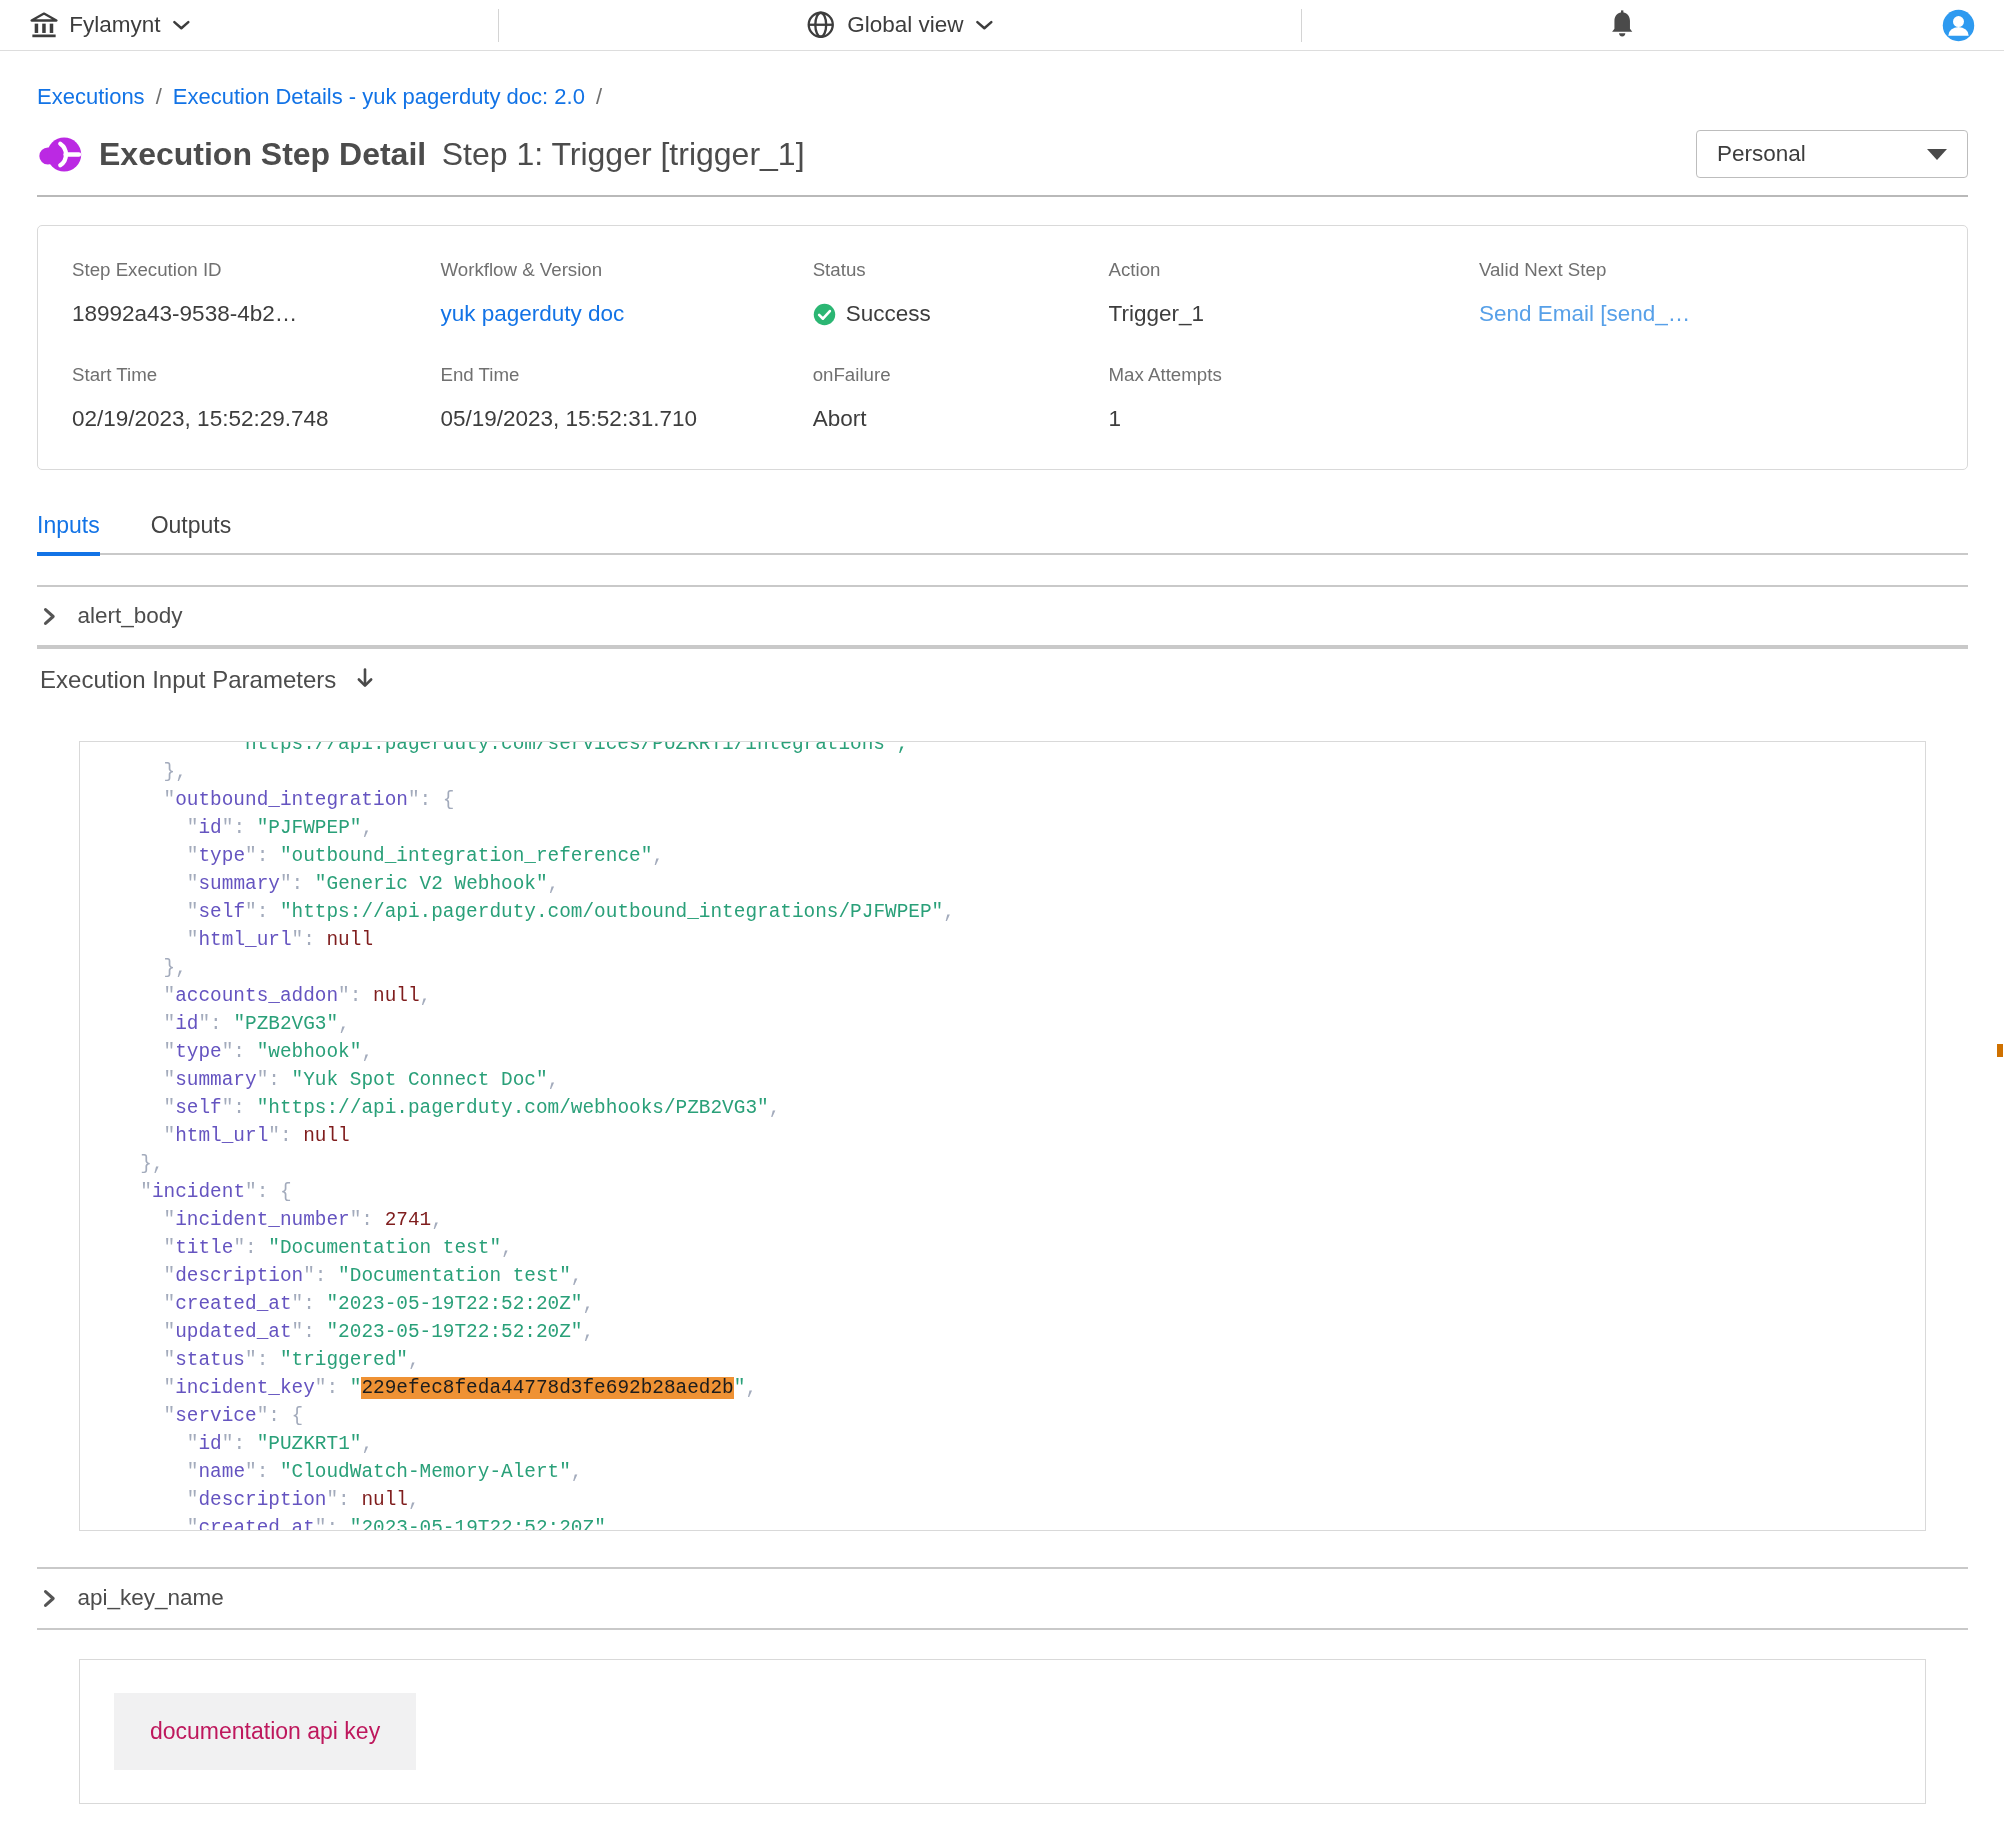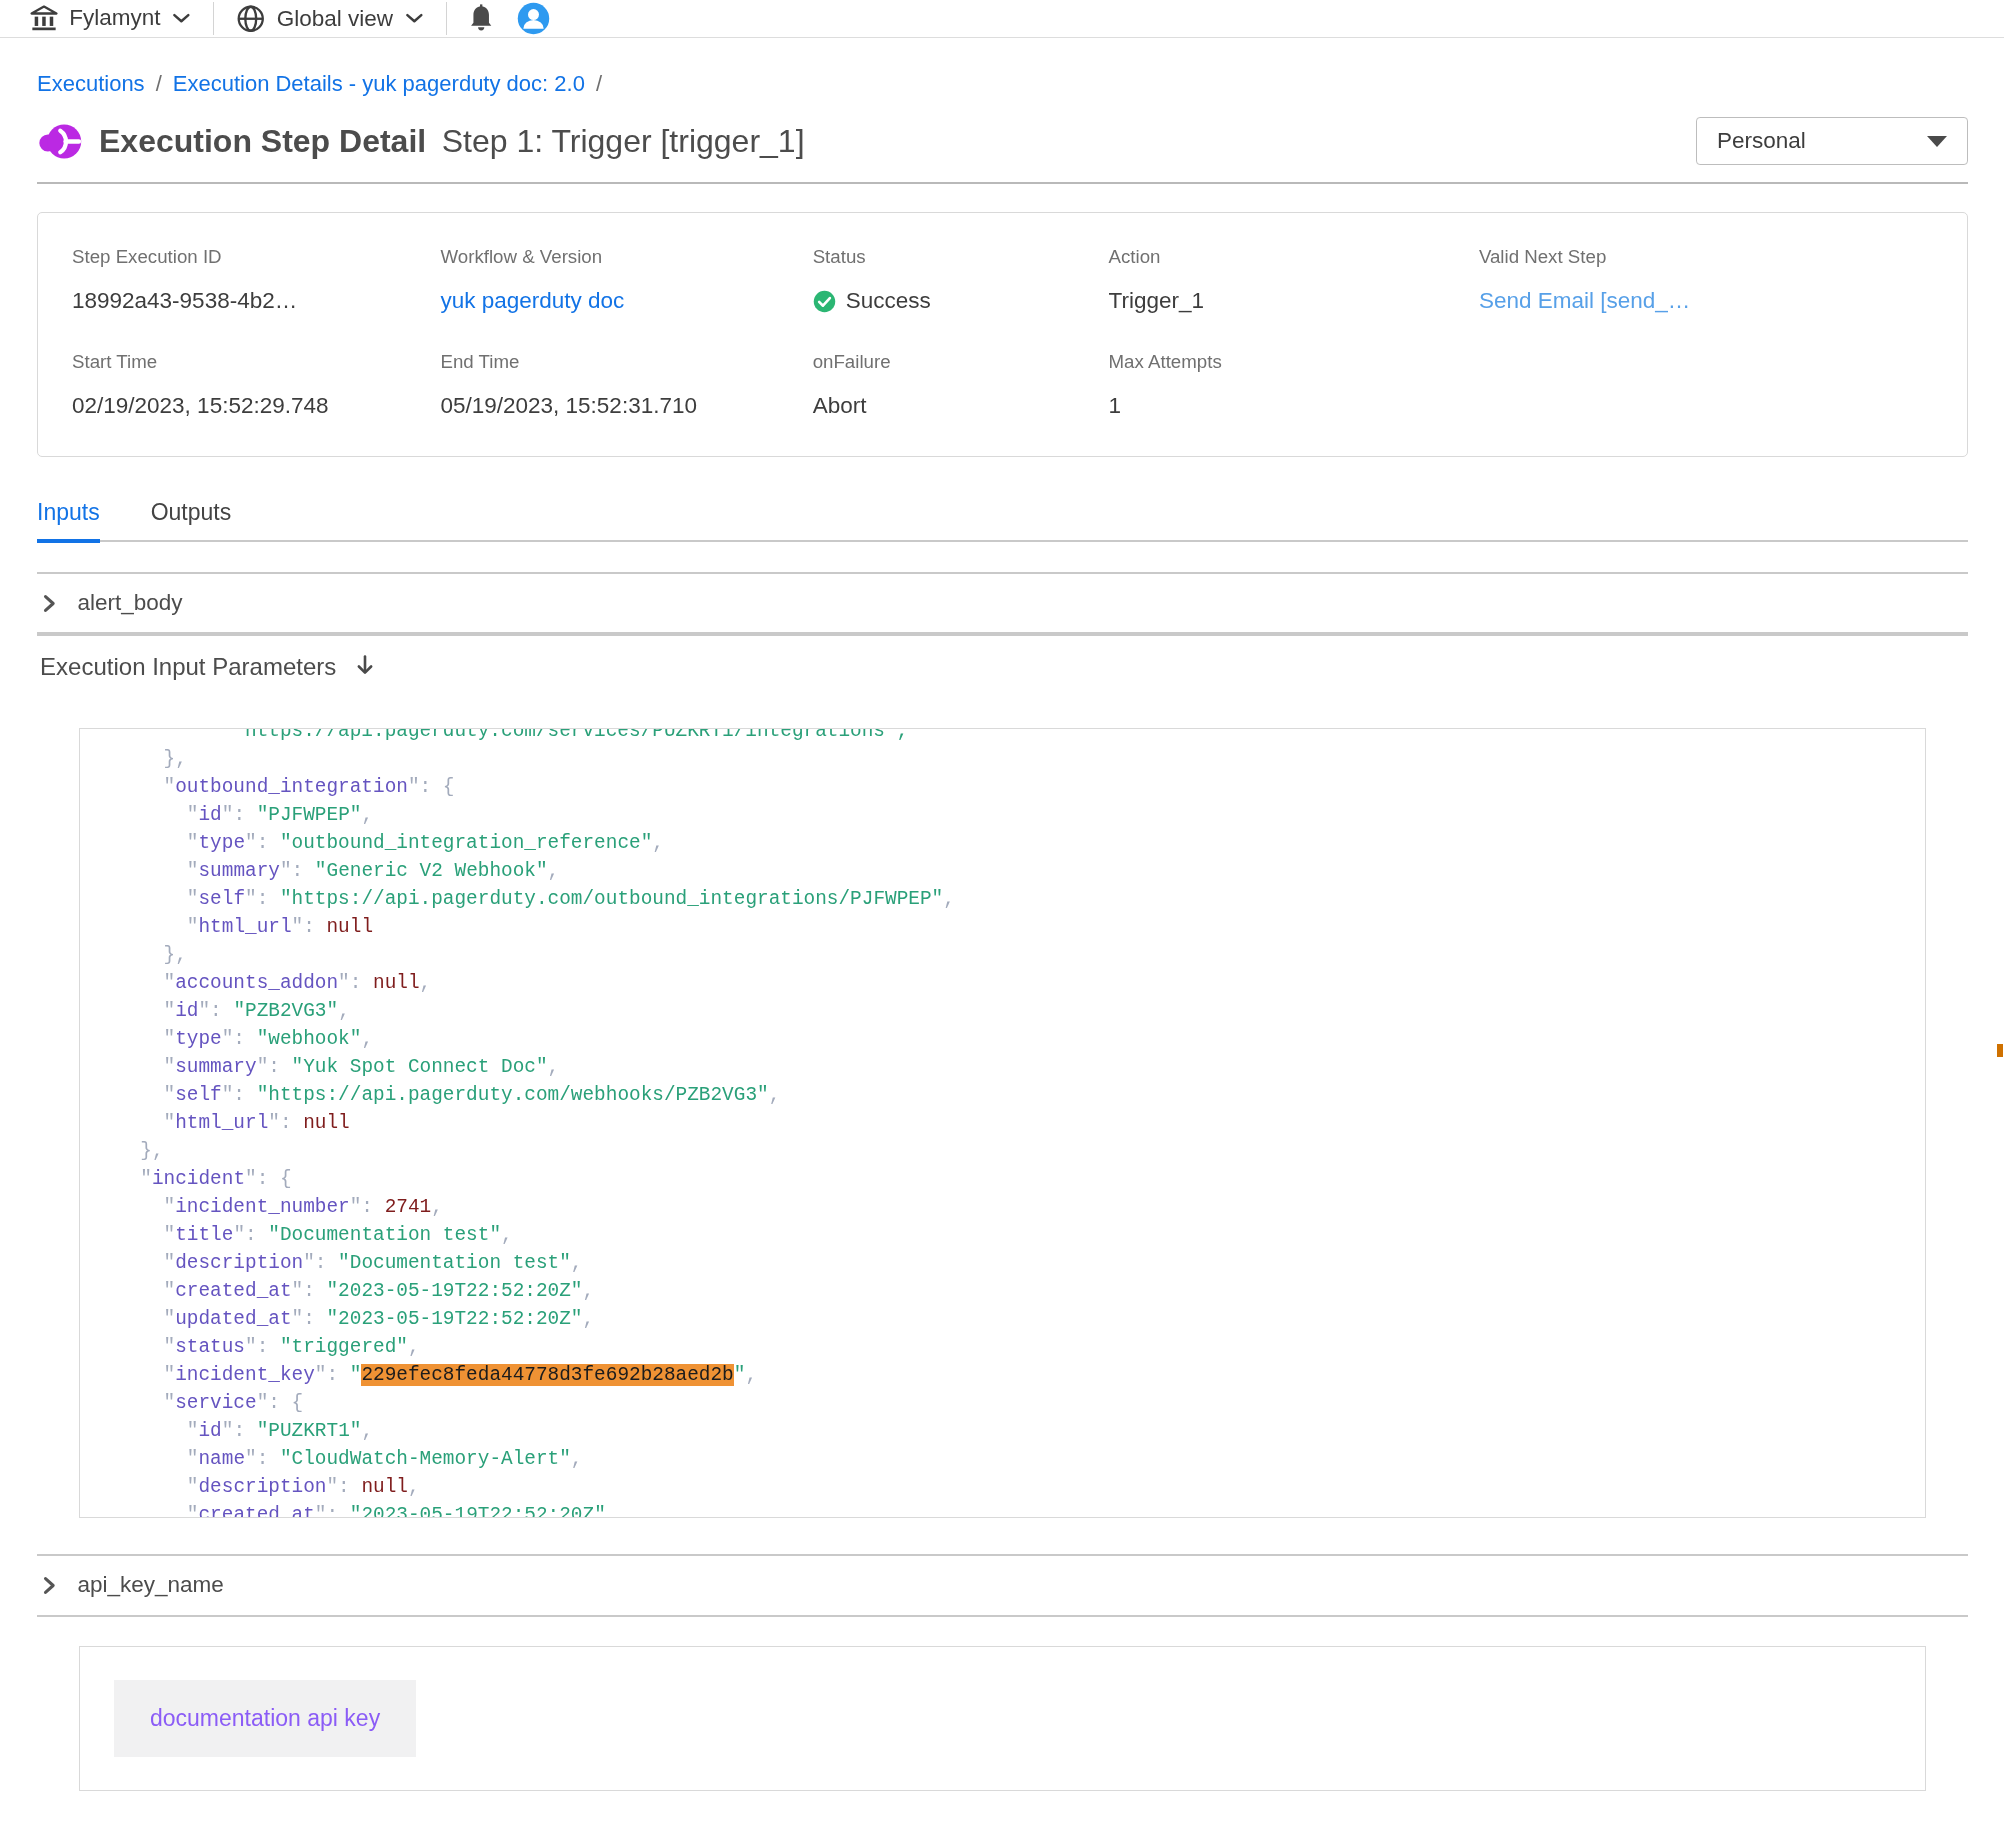--- a/index.html
+++ b/index.html
@@ -7,24 +7,24 @@
   body {
     height: 1846px;
     overflow: hidden;
     position: relative;
     font-family: "Liberation Sans", sans-serif;
     color: #3d3d3d;
   }
 
   
   .topbar {
-    height: 38px;
+    height: 51px;
     display: flex;
     align-items: center;
-    justify-content: flex-start;
+    justify-content: space-between;
     gap: 22px;
     padding: 0 29.5px;
     border-bottom: 0.8px solid #dddddd;
     background: #ffffff;
   }
   .topbar .menu-item {
     display: flex; align-items: center; gap: 11.7px;
     font-size: 22.5px; color: #3d3d3d; cursor: pointer;
   }
   .topbar .sep { width: 0.8px; height: 33px; background: #d4d4d4; }
@@ -136,21 +136,21 @@
   .api-card {
     margin: 29.5px 42px 36px 42px;
     border: 0.8px solid #d9d9d9;
     padding: 33px 34px;
   }
   .chip {
     display: inline-block;
     background: #f1f1f2;
     padding: 25px 36px;
     font-size: 23px;
-    color: #8b5cf6;
+    color: #be185d;
     cursor: pointer;
   }
 
   .scroll-marker {
     position: absolute;
     right: 1.6px; top: 1044px;
     width: 6.2px; height: 13.2px;
     background: #cf7100;
   }
 </style>

